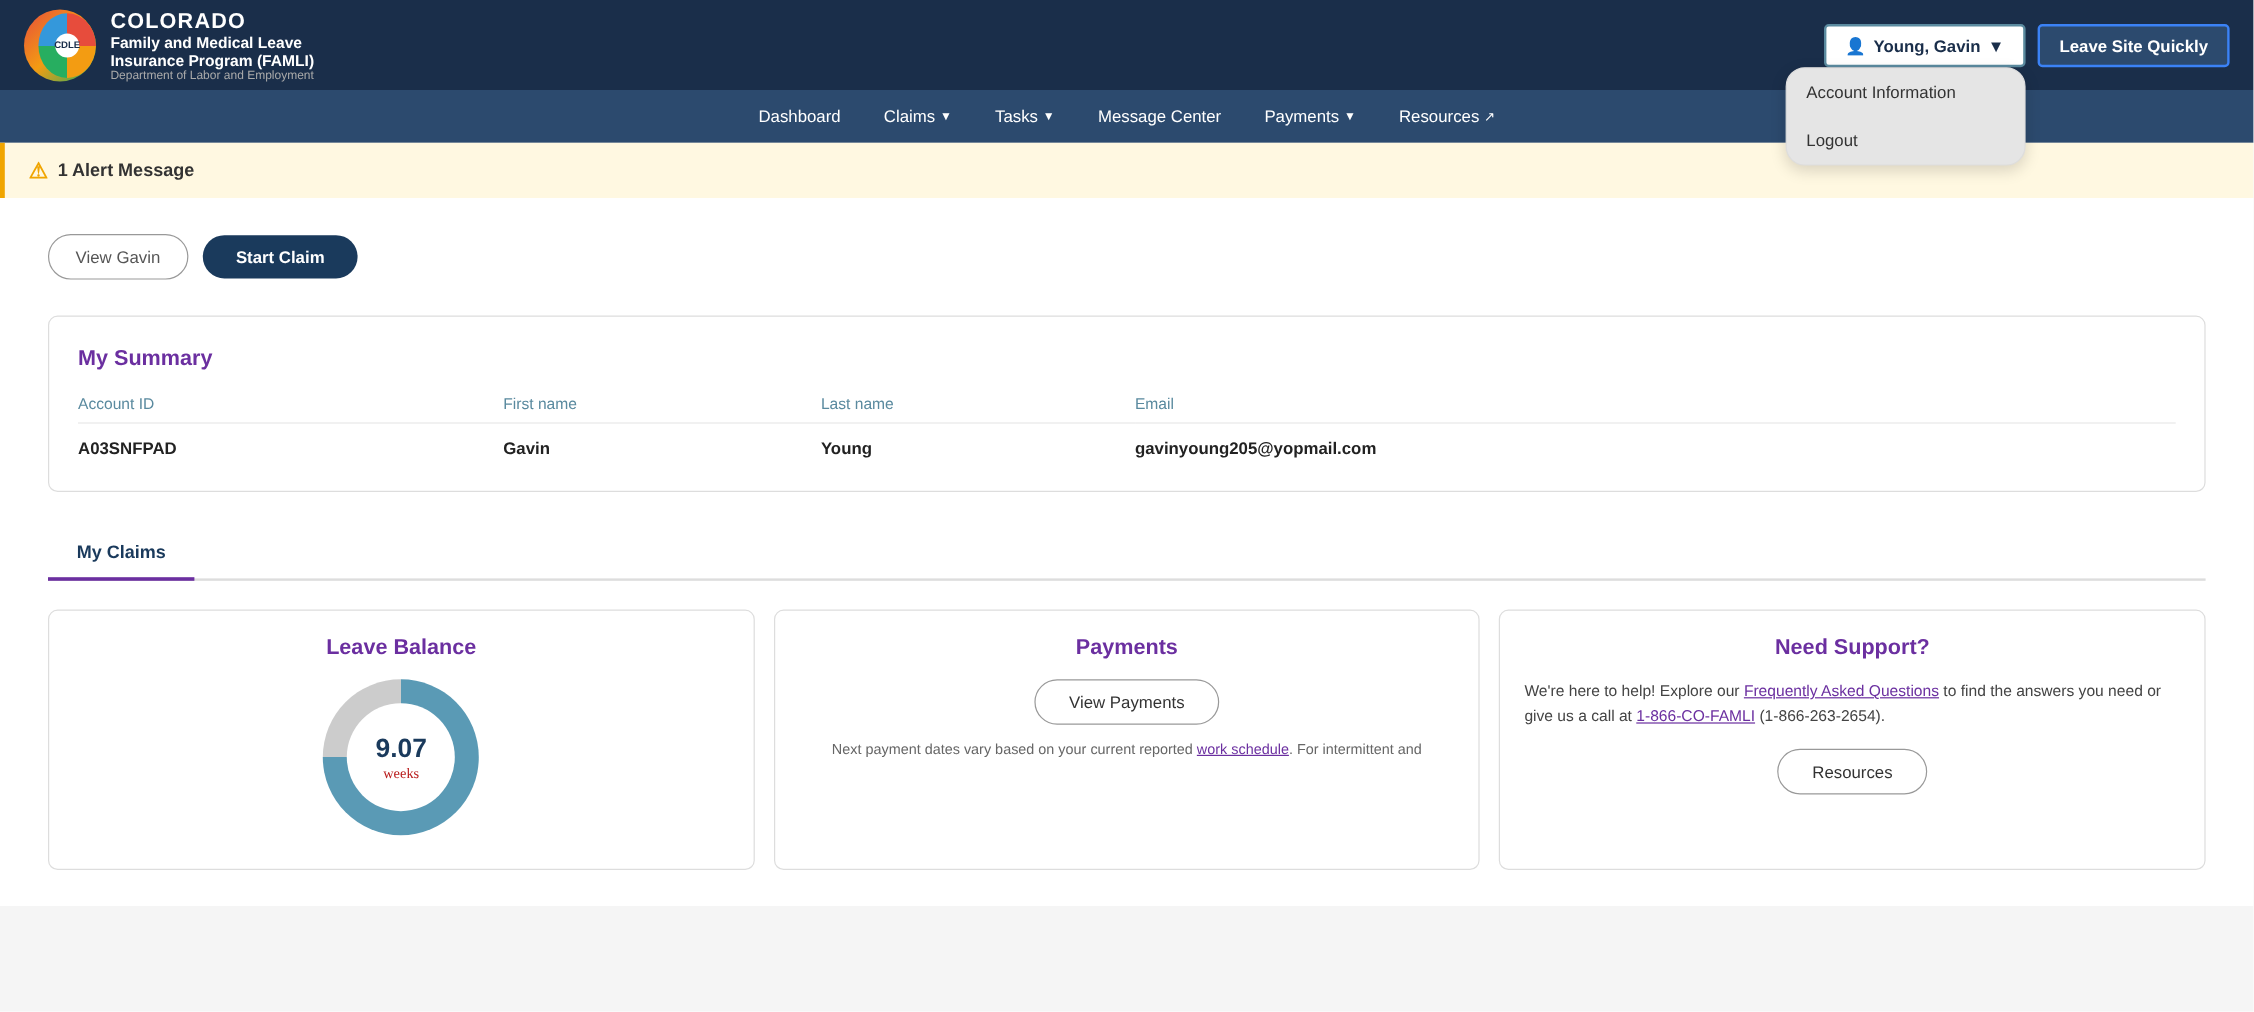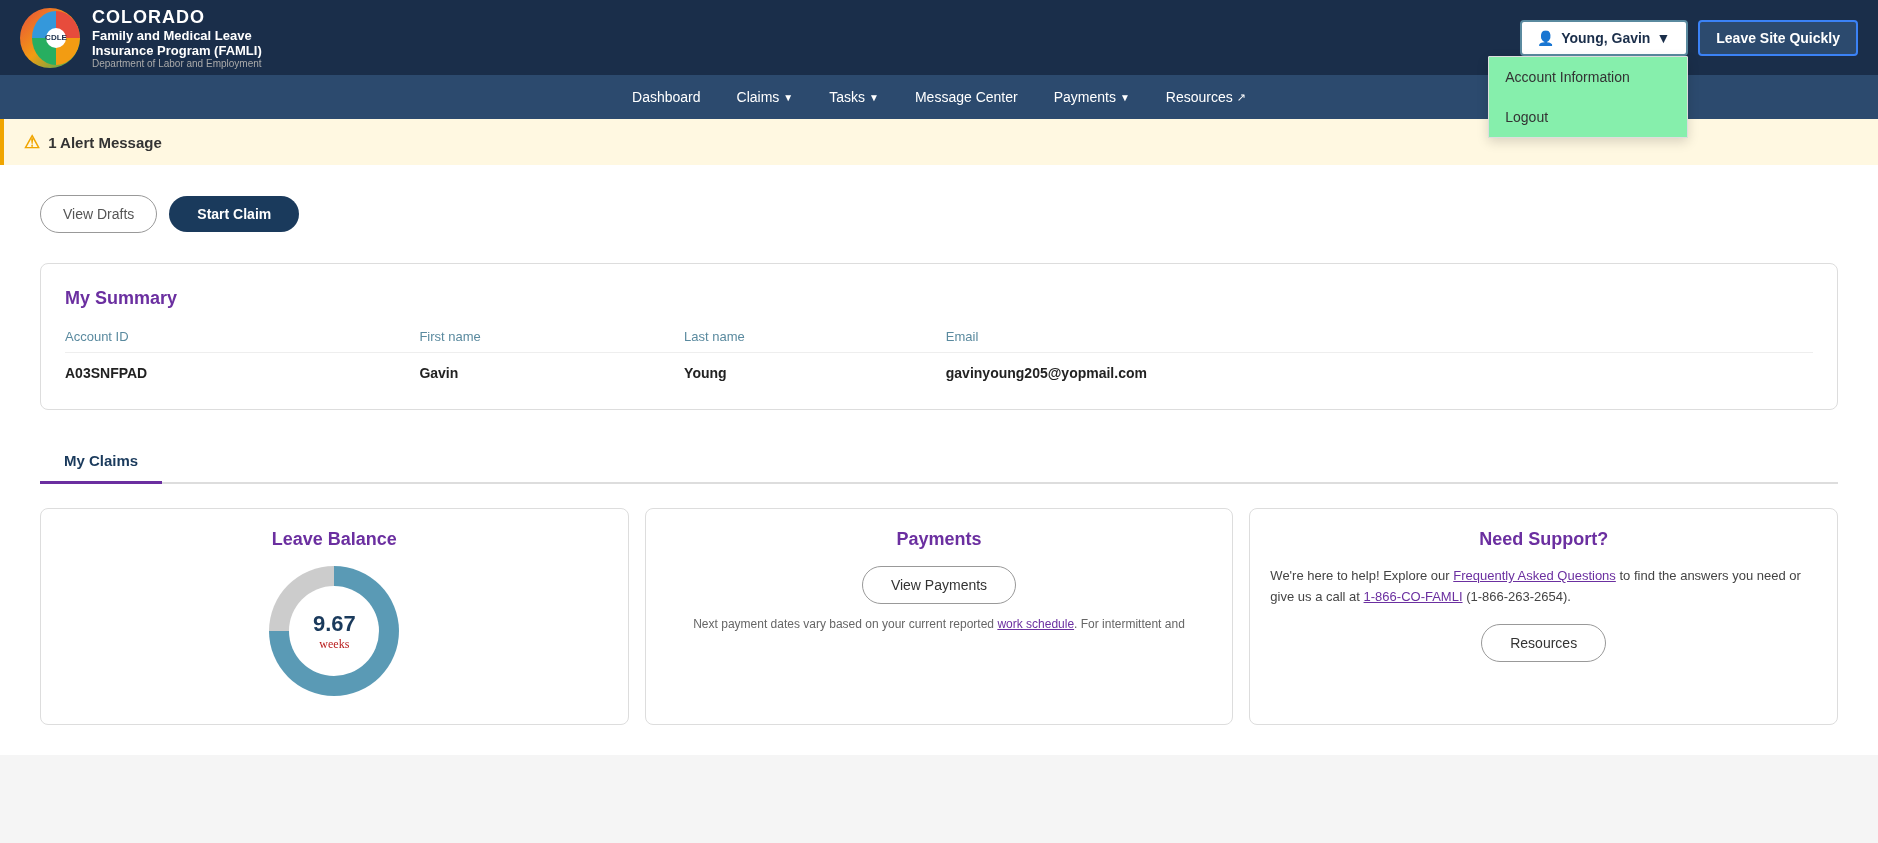--- a/index.html
+++ b/index.html
@@ -51,21 +51,21 @@
     .leave-btn {
       background: #2c4a6e; border: 2px solid #3b82f6; color: white;
       padding: 8px 16px; border-radius: 4px; cursor: pointer;
       font-size: 14px; font-weight: bold;
     }
 
     
     .user-dropdown-container { position: relative; }
     .dropdown-menu {
       position: absolute; top: 100%; right: 0;
-      background: #86efac; border: 1px solid #ddd; border-radius: 1px;
+      background: #e5e5e5; border: 1px solid #ddd; border-radius: 16px;
       box-shadow: 0 4px 12px rgba(0,0,0,0.15);
       width: 200px; z-index: 1000;
     }
     .dropdown-item {
       padding: 12px 16px; cursor: pointer; font-size: 14px; color: #333;
     }
 
     
     .nav {
       background: #2c4a6e;
@@ -238,21 +238,21 @@
 <div class="alert-bar">
   <div class="alert-title">
     <span class="alert-triangle">⚠</span>
     <span>1 Alert Message</span>
   </div>
 </div>
 
 <div class="main">
   <div class="welcome-row">
     <div class="welcome-actions">
-      <button class="view-drafts-btn">View Drafts</button>
+      <button class="view-drafts-btn">View Gavin</button>
       <button class="start-claim-btn">Start Claim</button>
     </div>
   </div>
 
   <div class="summary-card">
     <div class="summary-title">My Summary</div>
     <table class="summary-table">
       <thead>
         <tr>
           <th>Account ID</th>
@@ -276,21 +276,21 @@
     <div class="tab active">My Claims</div>
   </div>
 
   <div class="cards-row">
 
     <div class="card">
       <div class="card-title">Leave Balance</div>
       <div class="donut-container">
         <div class="donut">
           <div class="donut-inner">
-            <span class="donut-number">9.67</span>
+            <span class="donut-number">9.07</span>
             <span class="donut-label">weeks</span>
           </div>
         </div>
       </div>
     </div>
 
     <div class="card">
       <div class="card-title">Payments</div>
       <button class="view-payments-btn">View Payments</button>
       <div class="payment-note">

